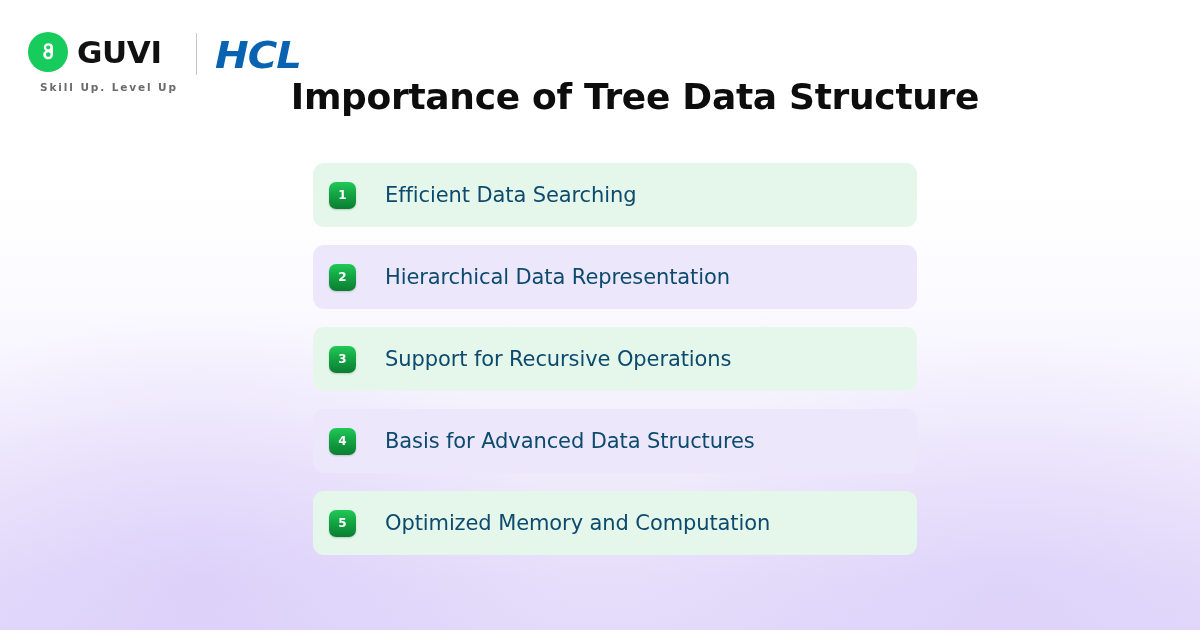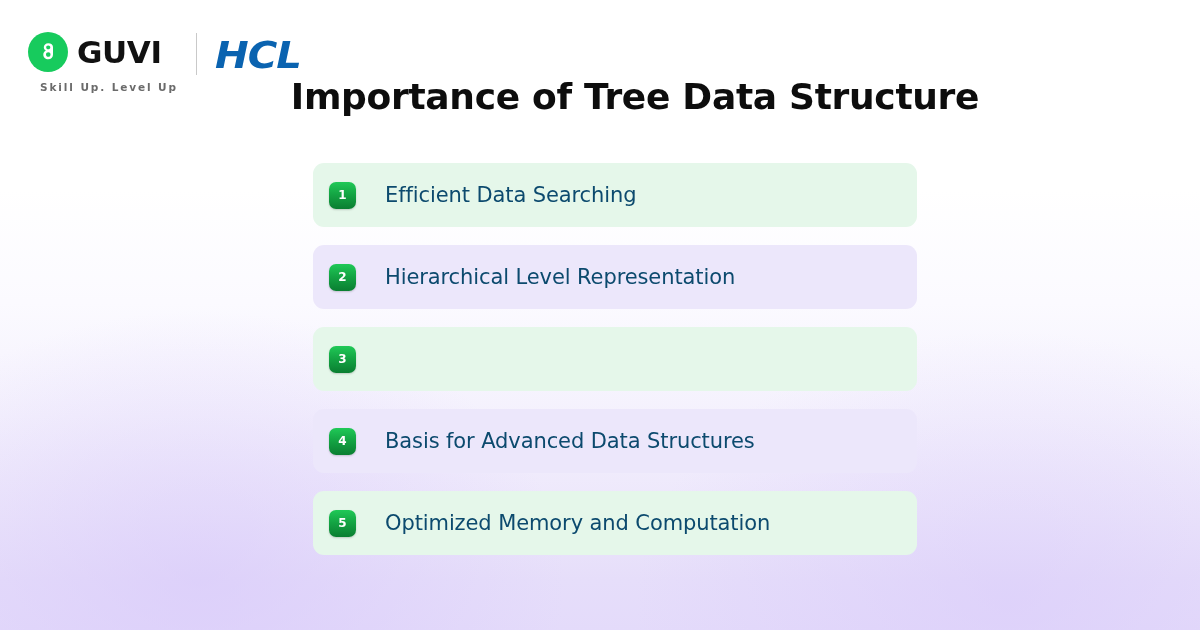--- a/index.html
+++ b/index.html
@@ -200,25 +200,26 @@
 
   <div class="list">
 
     <div class="row green">
       <div class="badge">1</div>
       <div class="row-label">Efficient Data Searching</div>
     </div>
 
     <div class="row purple">
       <div class="badge">2</div>
-      <div class="row-label">Hierarchical Level Representation</div>
+      <div class="row-label">Hierarchical Data Representation</div>
     </div>
 
     <div class="row green">
       <div class="badge">3</div>
+      <div class="row-label">Support for Recursive Operations</div>
     </div>
 
     <div class="row purple">
       <div class="badge">4</div>
       <div class="row-label">Basis for Advanced Data Structures</div>
     </div>
 
     <div class="row green">
       <div class="badge">5</div>
       <div class="row-label">Optimized Memory and Computation</div>

